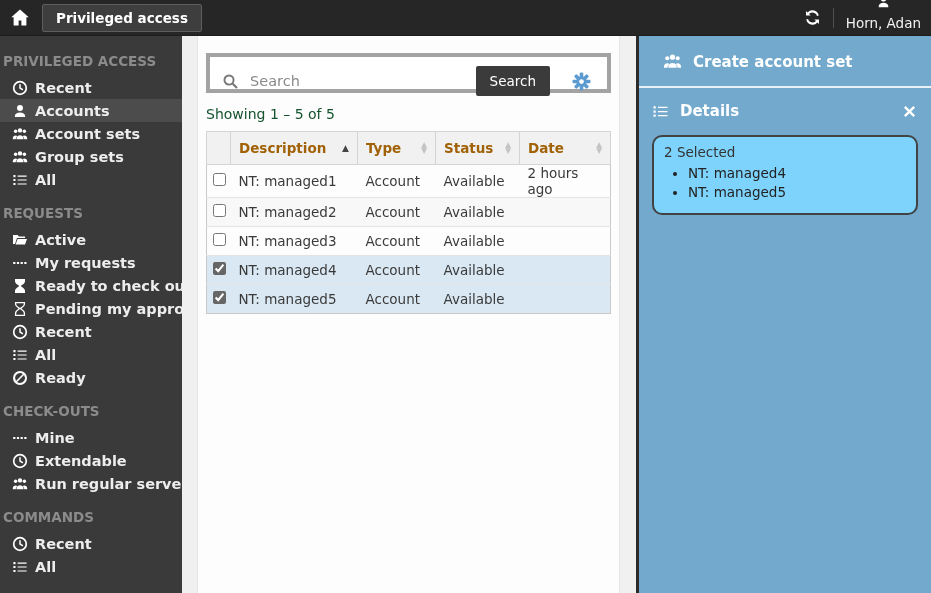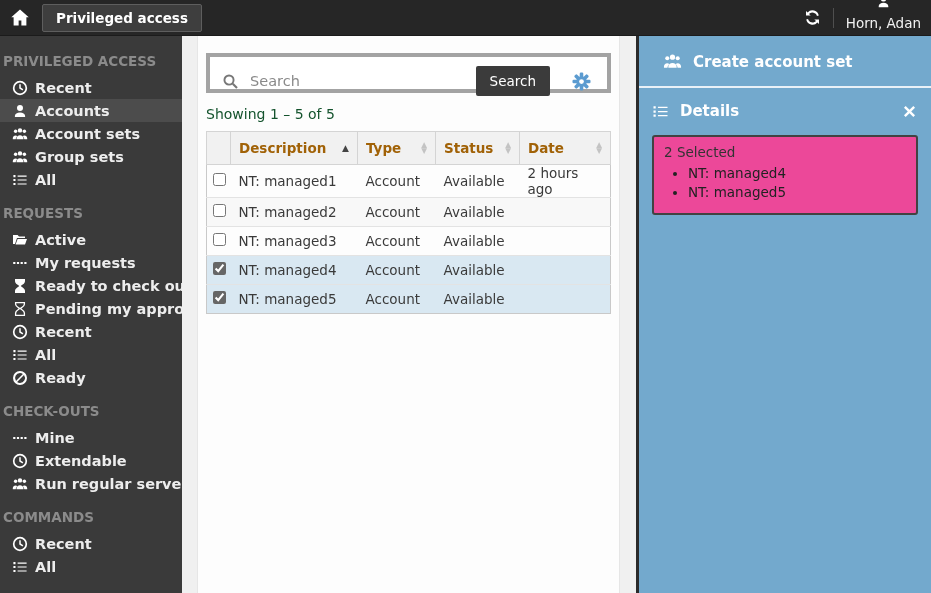--- a/index.html
+++ b/index.html
@@ -97,21 +97,21 @@
   .bp-action {
     display:flex; align-items:center; gap:11px; padding:16px 24px 15px;
     font-size:15px; font-weight:bold; cursor:pointer;
     border-bottom:2px solid #e9f1f7;
   }
   .bp-action .icn { width:19px; height:19px; color:#fff; }
   .details-head { display:flex; align-items:center; gap:11px; padding:14px 13px 15px; font-size:15px; font-weight:bold; }
   .details-head .icn { width:17px; height:17px; color:#fff; }
   .details-close { margin-left:auto; width:14px; height:14px; color:#fff; cursor:pointer; }
   .details-box {
-    margin:0 13px; background:#ec4899; border:2px solid #424242; border-radius:3px;
+    margin:0 13px; background:#7dd3fc; border:2px solid #424242; border-radius:10px;
     color:#333; padding:7px 10px 10px; font-size:13.5px; font-weight:normal;
   }
   .details-box ul { margin:5px 0 0; padding-left:24px; }
   .details-box li { margin:3px 0; color:#222; }
 </style>
 </head>
 <body>
 
 <svg width="0" height="0" style="position:absolute" aria-hidden="true">
   <defs>

